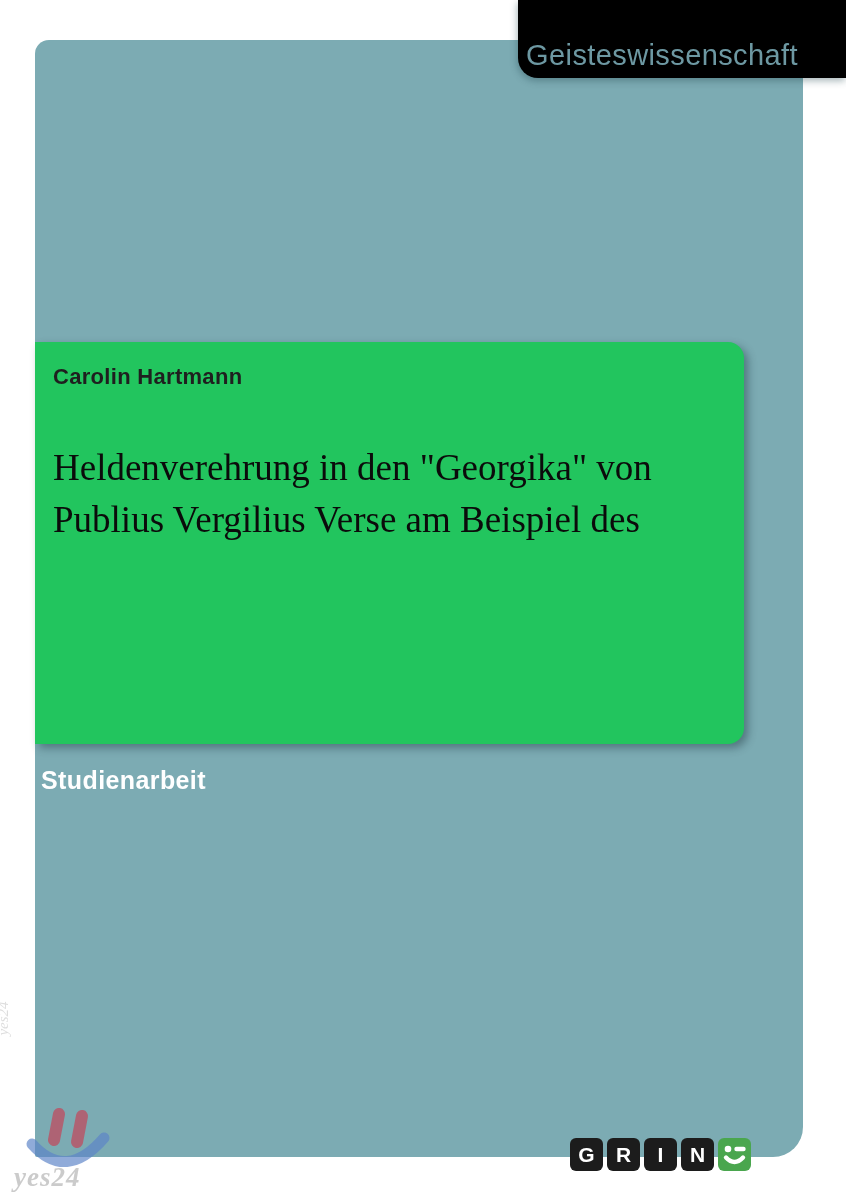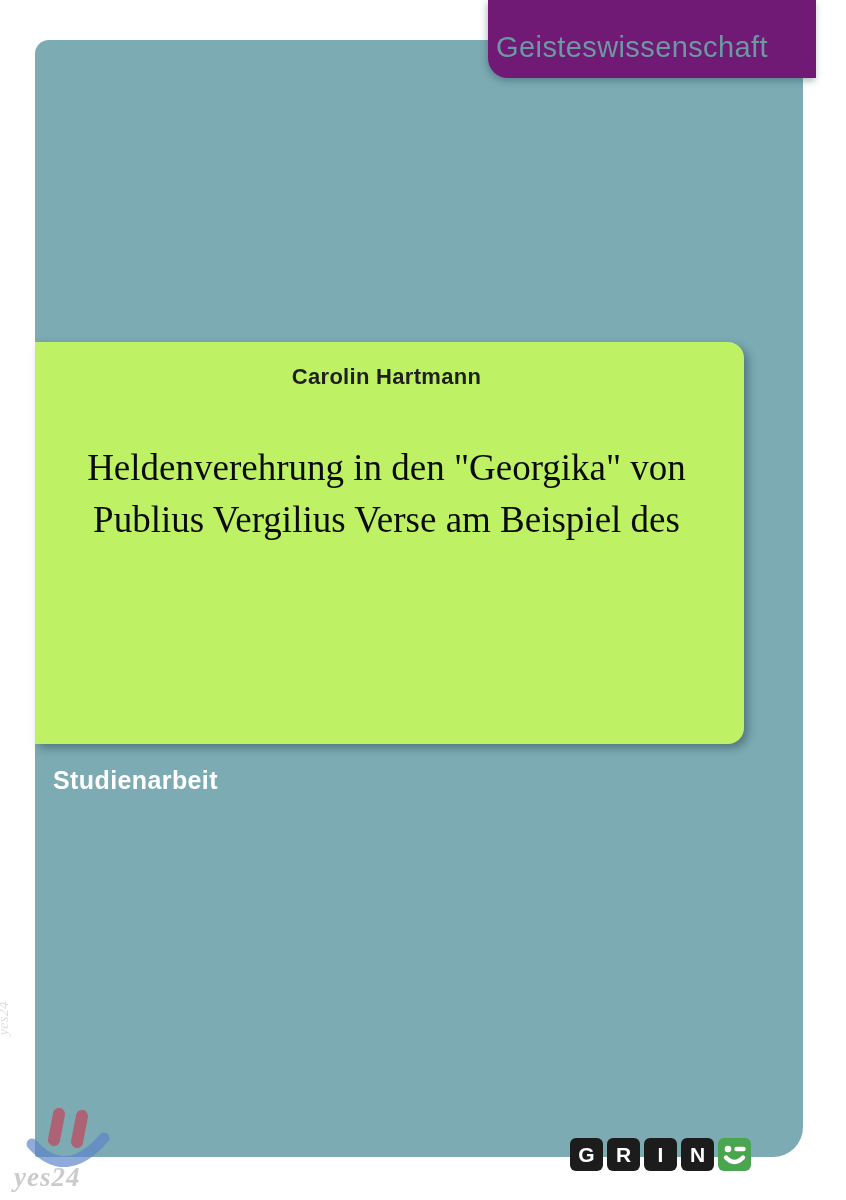--- a/index.html
+++ b/index.html
@@ -13,53 +13,52 @@
 
   
   .cover-bg{
     position:absolute;left:35px;top:40px;width:768px;height:1117px;
     background:#7cabb3;
     border-radius:14px 14px 30px 2px;
   }
 
   
   .category-tab{
-    position:absolute;left:488px;top:0;width:328px;height:78px;
-    background:#701a75;
+    position:absolute;left:518px;top:0;width:328px;height:78px;
+    background:#000000;
     border-bottom-left-radius:20px;
     box-shadow:-1px 3px 7px rgba(35,70,80,0.38);
     display:flex;justify-content:flex-end;align-items:flex-end;
-    padding:0 48px 16px 0;box-sizing:border-box;
+    padding:0 48px 8px 0;box-sizing:border-box;
   }
   .category-tab span{
     font-size:29px;line-height:30px;color:#6d98a2;letter-spacing:0.4px;
   }
 
   
   .title-card{
     position:absolute;left:35px;top:342px;width:709px;height:402px;
-    background:#bef264;
+    background:#22c55e;
     border-radius:0 16px 16px 0;
     box-shadow:4px 4px 9px rgba(30,55,65,0.45);
     box-sizing:border-box;
     padding:22px 24px 0 18px;
-    text-align:center;
   }
   .author{
     font-size:22px;font-weight:bold;color:#1f1f1f;letter-spacing:0.3px;
   }
   .book-title{
     margin-top:52px;
     font-family:"Liberation Serif", serif;
     font-size:37px;line-height:52px;color:#0b0b0b;
   }
 
   
   .worktype{
-    position:absolute;left:53px;top:766px;
+    position:absolute;left:41px;top:766px;
     font-size:25px;font-weight:bold;color:#ffffff;letter-spacing:0.4px;
   }
 
   
   .grin-logo{
     position:absolute;left:570px;top:1138px;
     display:flex;gap:4px;
   }
   .grin-sq{
     width:33px;height:33px;border-radius:6px;background:#1c1c1c;

